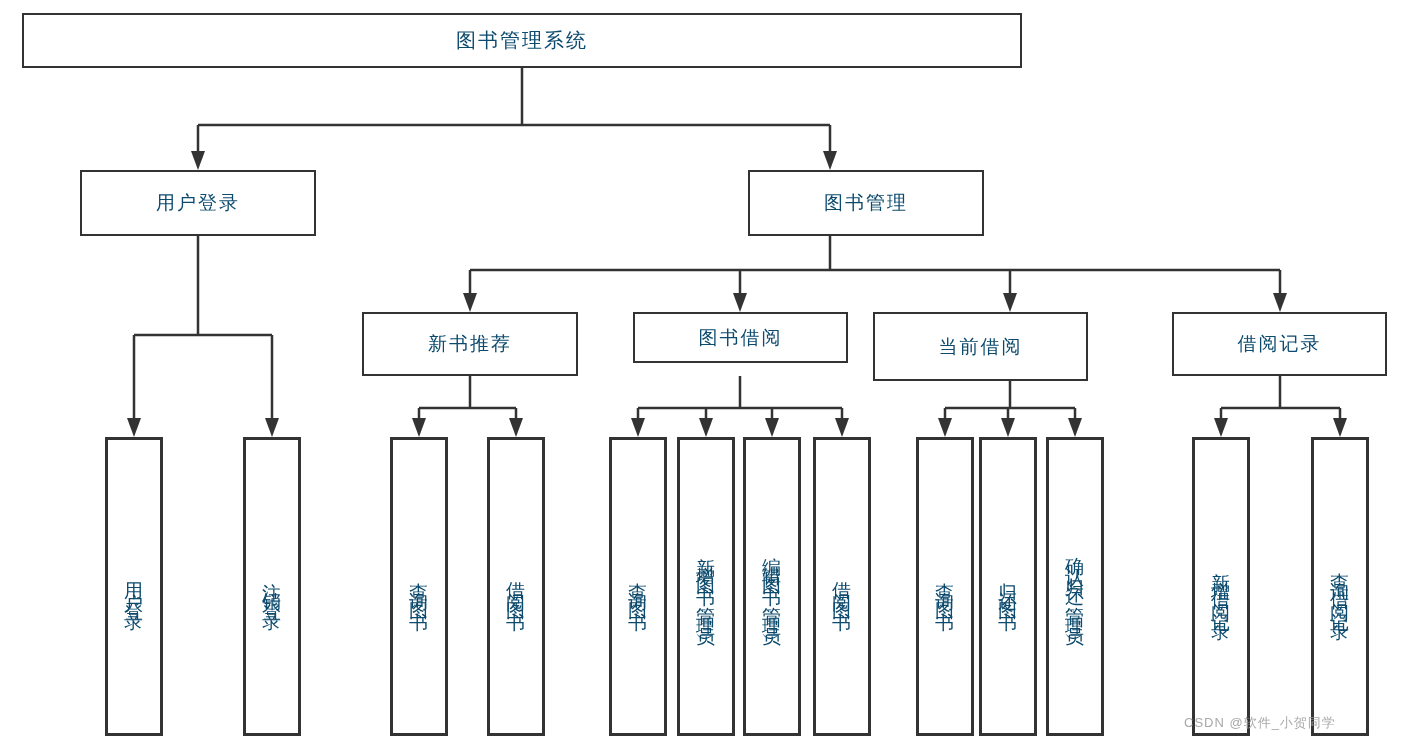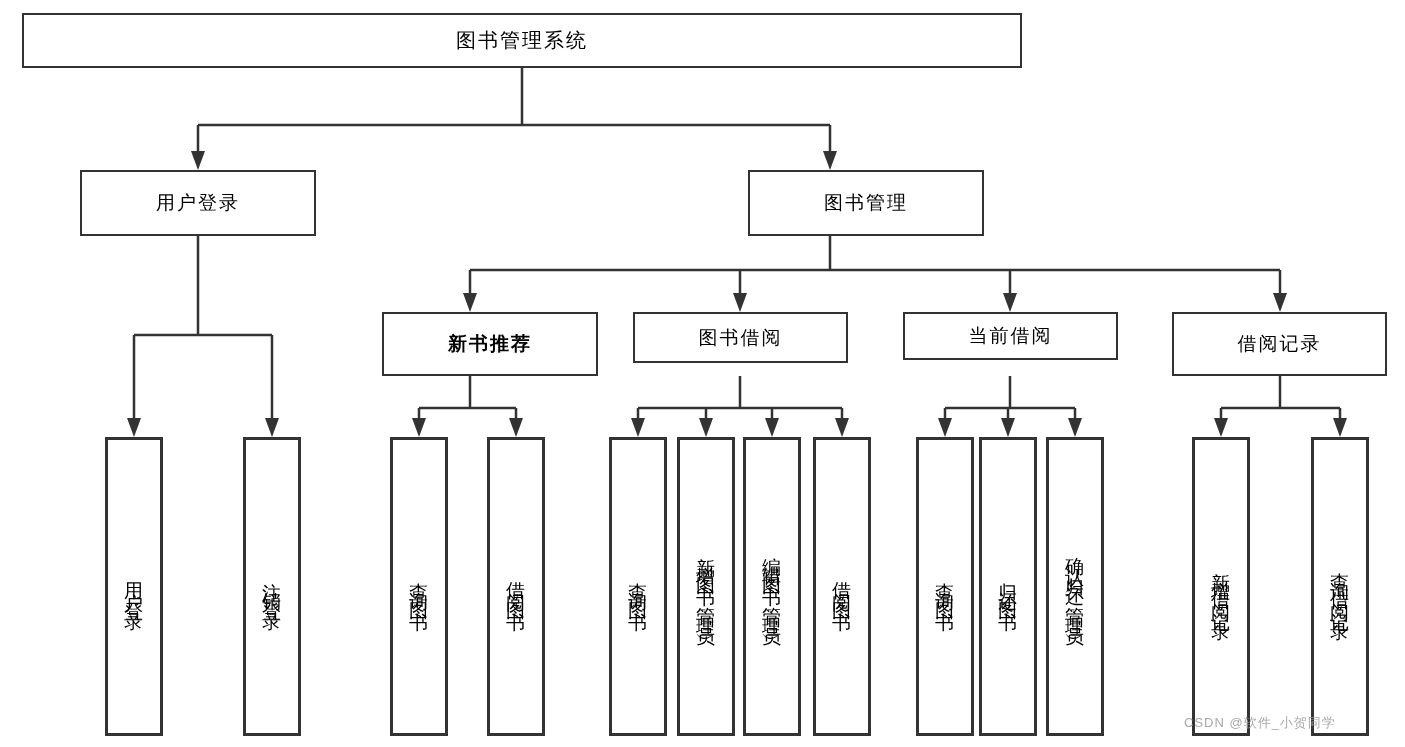--- a/index.html
+++ b/index.html
@@ -19,21 +19,21 @@
     position: absolute;
     left: 0;
     top: 0;
     z-index: 1;
   }
   .node {
     position: absolute;
     box-sizing: border-box;
     background: #ffffff;
     border: 2px solid #333333;
-    color: #000000;
+    color: #0c4a6e;
     display: flex;
     align-items: center;
     justify-content: center;
     z-index: 2;
   }
   .hbox {
     font-size: 19px;
     letter-spacing: 2px;
     white-space: nowrap;
   }
@@ -102,23 +102,23 @@
       <polygon points="1214,418 1228,418 1221,437"></polygon>
       <polygon points="1333,418 1347,418 1340,437"></polygon>
     </g>
   </svg>
 
   <div class="node hbox root-box" style="left:22px; top:13px; width:1000px; height:55px;">图书管理系统</div>
 
   <div class="node hbox" style="left:80px; top:170px; width:236px; height:66px;">用户登录</div>
   <div class="node hbox" style="left:748px; top:170px; width:236px; height:66px;">图书管理</div>
 
-  <div class="node hbox" style="left:382px; top:312px; width:216px; height:64px;font-weight:bold;">新书推荐</div>
+  <div class="node hbox" style="left:362px; top:312px; width:216px; height:64px;">新书推荐</div>
   <div class="node hbox" style="left:633px; top:312px; width:215px; height:51px;">图书借阅</div>
-  <div class="node hbox" style="left:903px; top:312px; width:215px; height:48px;">当前借阅</div>
+  <div class="node hbox" style="left:873px; top:312px; width:215px; height:69px;">当前借阅</div>
   <div class="node hbox" style="left:1172px; top:312px; width:215px; height:64px;">借阅记录</div>
 
   <div class="node vbox" style="left:105px; top:437px; width:58px; height:299px;">用户登录</div>
   <div class="node vbox" style="left:243px; top:437px; width:58px; height:299px;">注销登录</div>
 
   <div class="node vbox" style="left:390px; top:437px; width:58px; height:299px;">查询图书</div>
   <div class="node vbox" style="left:487px; top:437px; width:58px; height:299px;">借阅图书</div>
 
   <div class="node vbox" style="left:609px; top:437px; width:58px; height:299px;">查询图书</div>
   <div class="node vbox" style="left:677px; top:437px; width:58px; height:299px;">新增图书（管理员）</div>

